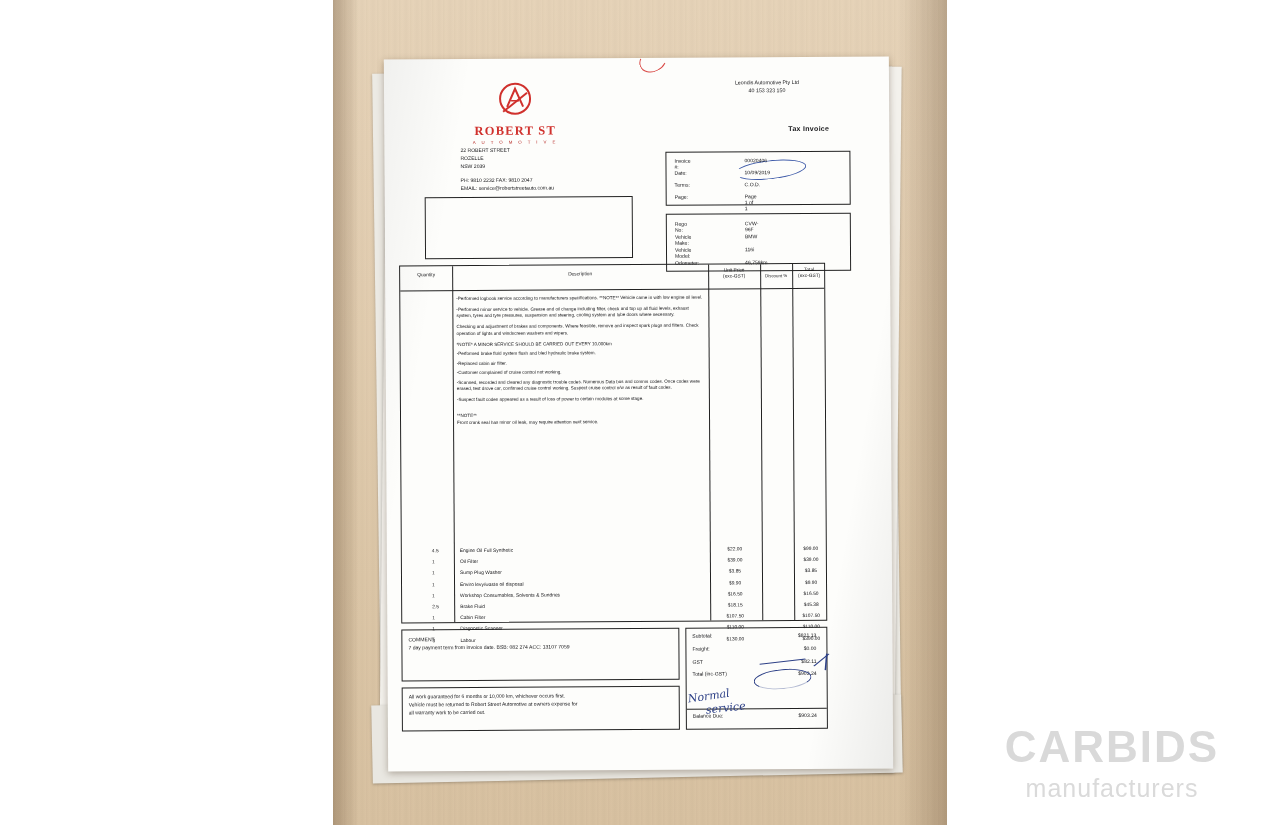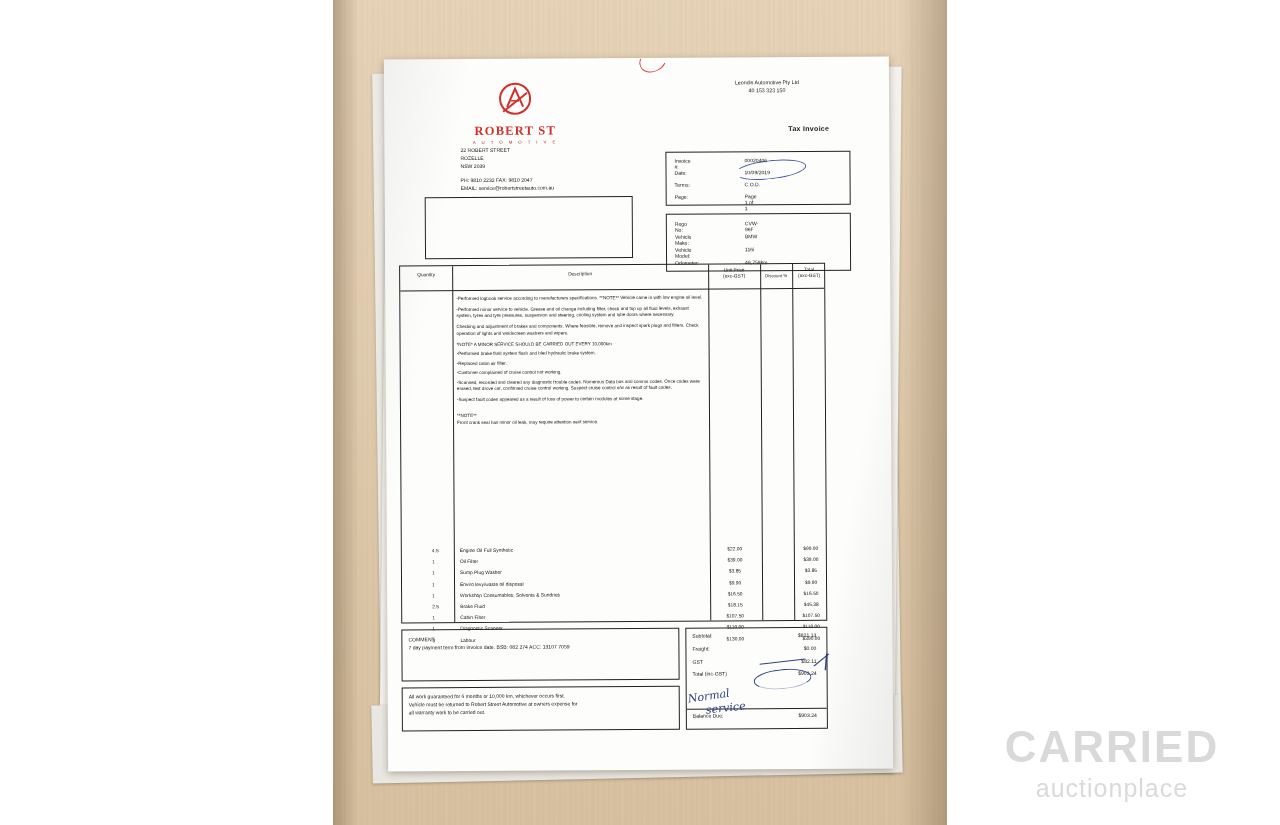--- a/index.html
+++ b/index.html
@@ -469,17 +469,17 @@
       <div id="total-circle"></div>
       <div class="ink" id="ink-normal">Normal</div>
       <div class="ink" id="ink-service">service</div>
       <div id="ink-initial">⁄\</div>
 
       <div id="page-vignette"></div>
     </div>
   </div>
 
   <div id="watermark">
-    <div id="wm-title">CARRIED</div>
-    <div id="wm-sub">auctionplace</div>
+    <div id="wm-title">CARBIDS</div>
+    <div id="wm-sub">manufacturers</div>
   </div>
 
 </div>
 
 </body></html>

